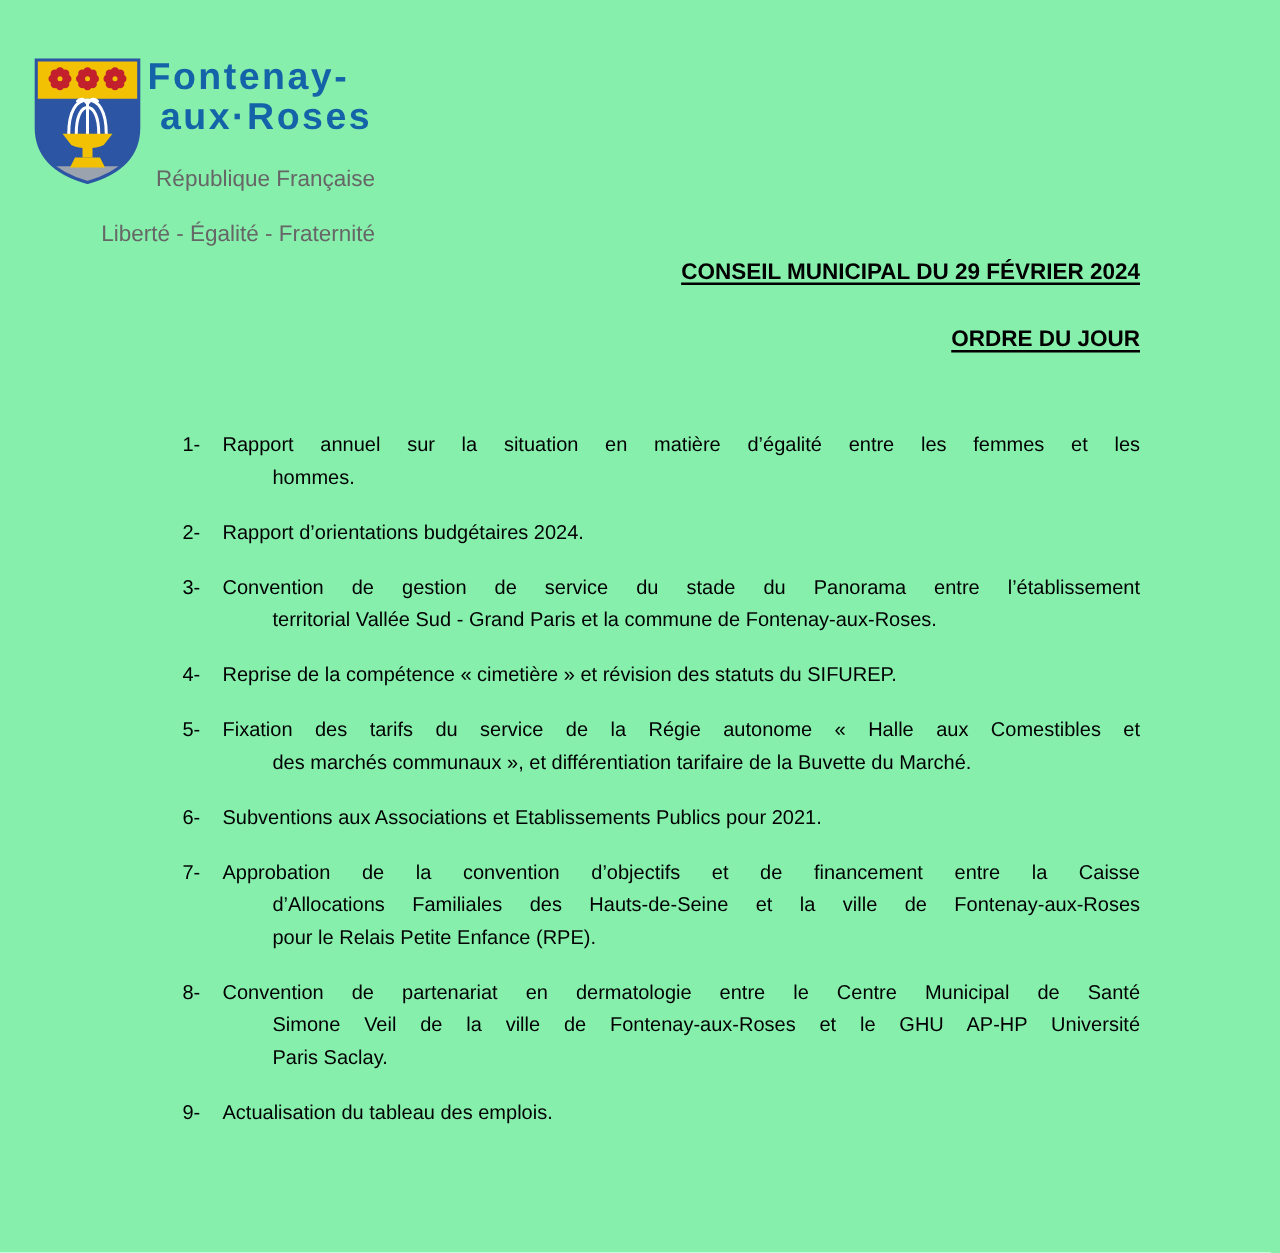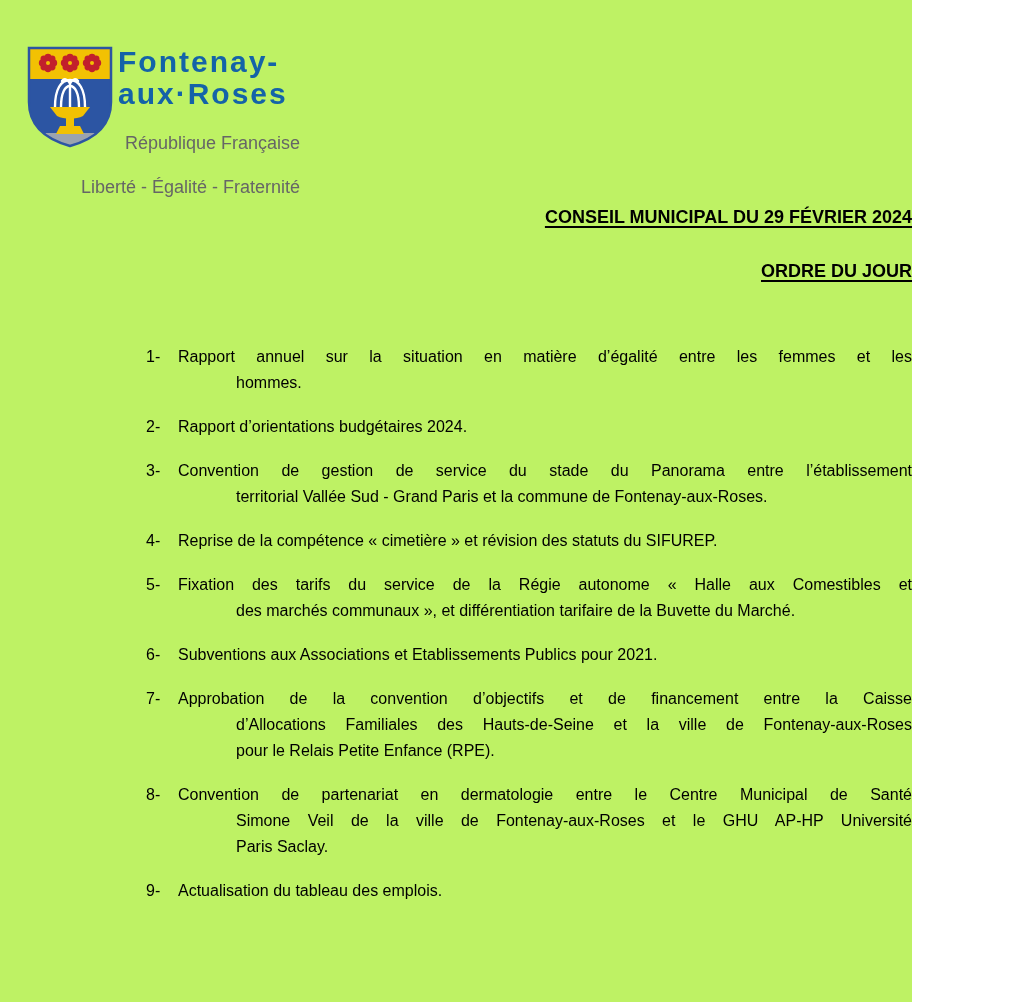--- a/index.html
+++ b/index.html
@@ -7,52 +7,52 @@
     --shield-blue:#2C55A3;
     --gold:#F2C103;
     --rose-red:#C2202C;
     --base-gray:#9BA3AF;
     --text-gray:#666666;
     --ink:#111111;
   }
   html,body{margin:0;padding:0;background:#ffffff;}
   .page{
     position:relative;
-    width:912px;
+    width:1024px;
     height:1002px;
-    background:#bef264;
+    background:#86efac;
     overflow:hidden;
     font-family:"Liberation Sans","DejaVu Sans",sans-serif;
     color:var(--ink);
   }
 
   
   .logo-block{position:absolute;left:24px;top:46px;width:300px;height:140px;}
   .coa{position:absolute;left:0;top:0;}
   .logo-name{position:absolute;left:94px;top:0;color:var(--logo-blue);
     font-weight:bold;font-size:30px;line-height:32px;letter-spacing:2px;white-space:nowrap;}
-  .logo-name .ln2{}
+  .logo-name .ln2{margin-left:10px;}
   .republic,.motto{position:absolute;left:0;width:276px;text-align:right;
     color:var(--text-gray);font-size:18px;line-height:20px;white-space:nowrap;}
   .republic{top:87px;}
   .motto{top:131px;}
 
   
   .content{position:absolute;left:146px;top:0;width:766px;}
   .content h1,.content h2{
     font-size:18px;line-height:24px;font-weight:bold;text-align:right;
     text-decoration:underline;text-decoration-thickness:2px;text-underline-offset:3px;
     margin:0;color:#000;
   }
   .content h1{margin-top:205px;}
   .content h2{margin-top:30px;}
   .list{margin-top:61px;font-size:16px;line-height:26px;color:#000;}
   .item{position:relative;margin-bottom:18px;}
   .item .num{position:absolute;left:0;top:0;}
-  .item .line{margin-left:90px;text-align:left;white-space:normal;}
+  .item .line{margin-left:72px;text-align:left;white-space:normal;}
   .item .line.first{margin-left:32px;}
   .item .line.j{text-align:justify;text-align-last:justify;}
 </style>
 </head>
 <body>
 
 <div class="page">
 
   <header class="logo-block">
     <svg class="coa" width="92" height="102" viewBox="0 0 92 102" aria-hidden="true">

